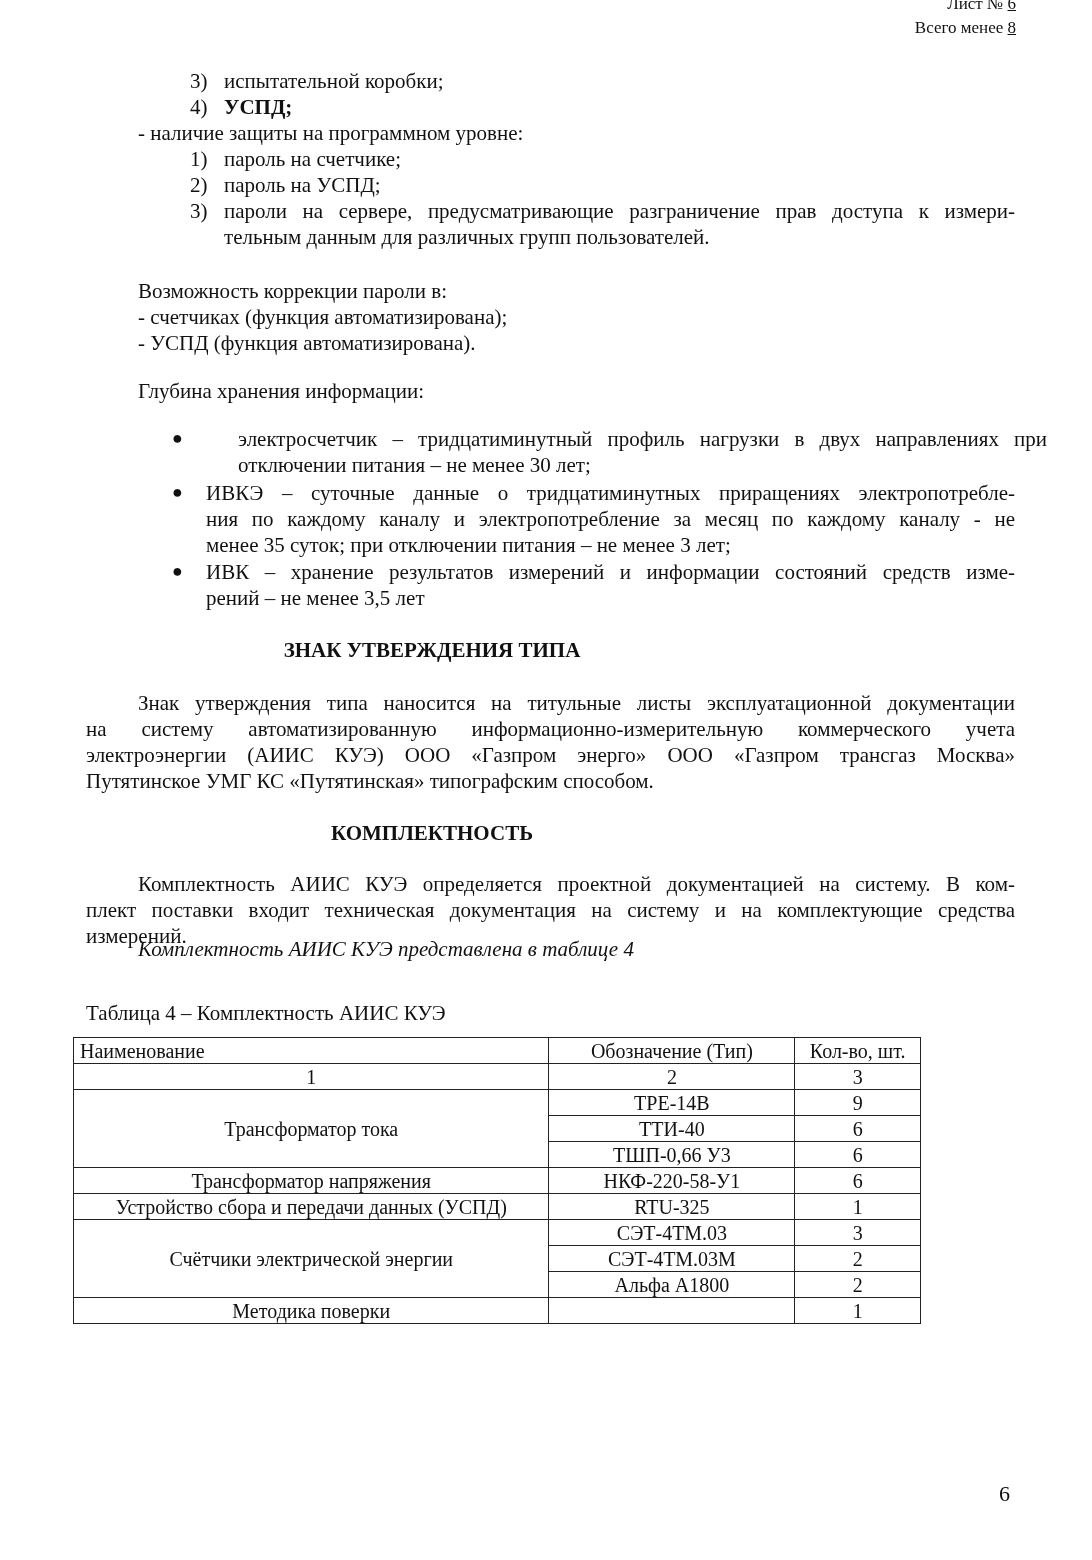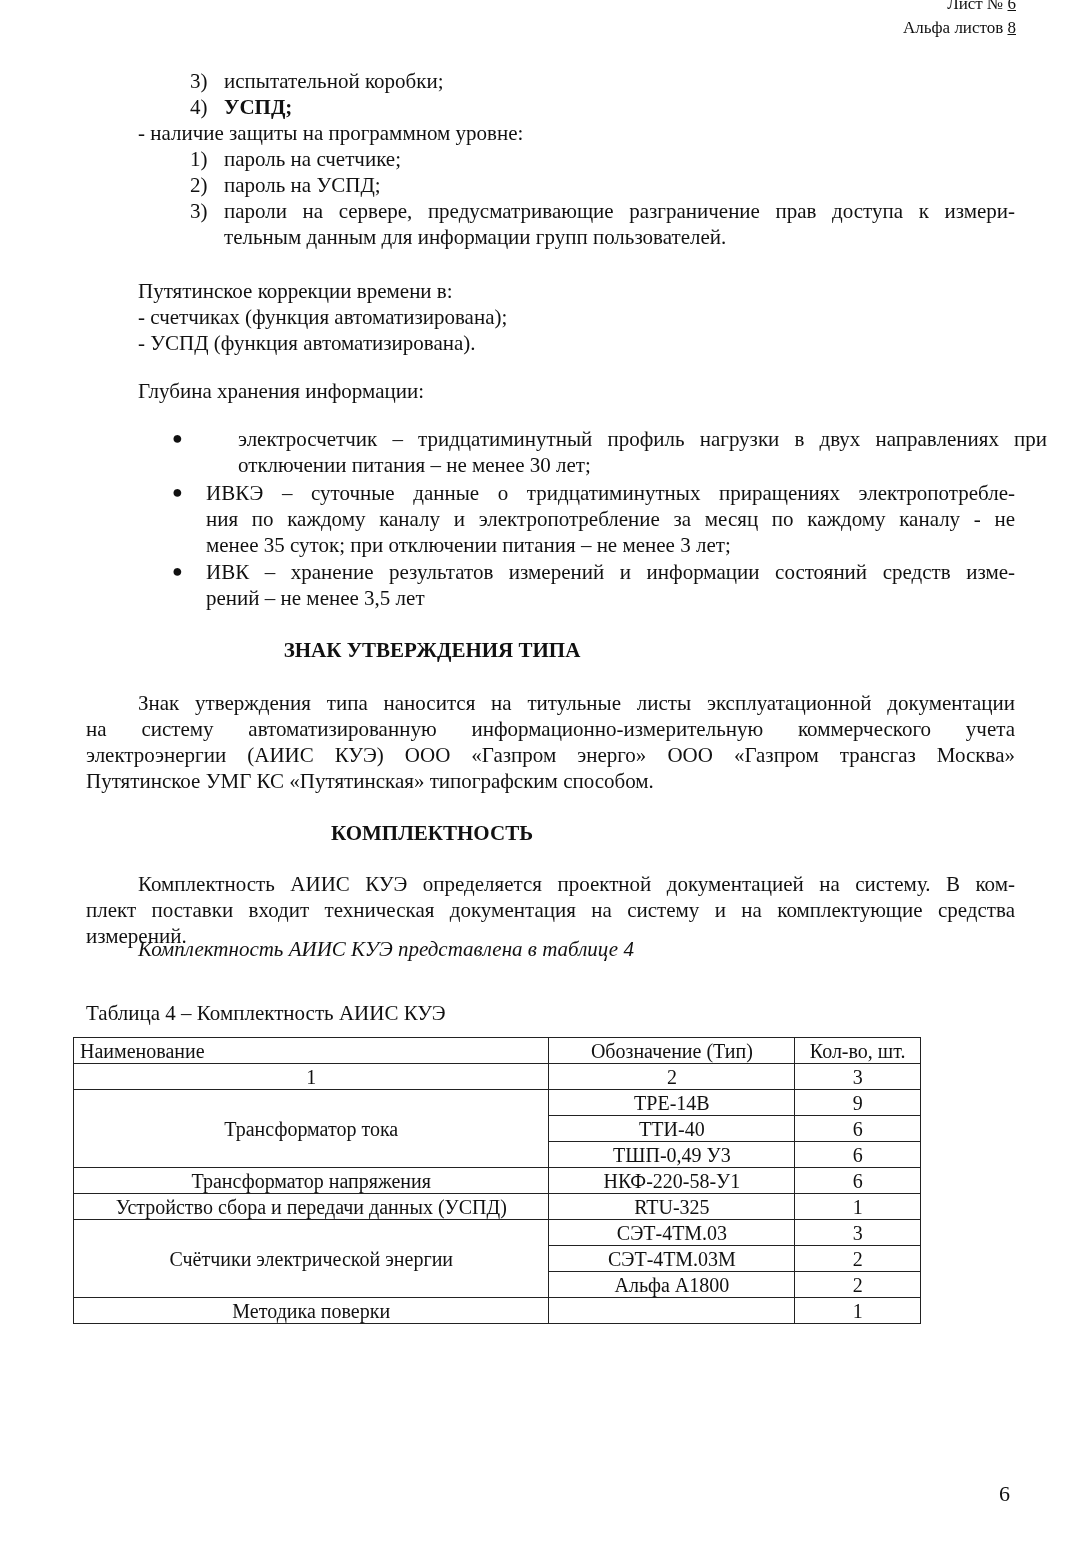--- a/index.html
+++ b/index.html
@@ -29,21 +29,21 @@
   .pagenum { position: absolute; left: 999px; top: 1481px; font-size: 22px; }
 </style>
 </head>
 <body>
 
 <div class="abs hdr" style="top:-6px;">
   <span>Лист №</span>
   <span class="u">6</span>
 </div>
 <div class="abs hdr" style="top:18px;">
-  <span>Альфа листов</span>
+  <span>Всего менее</span>
   <span class="u">8</span>
 </div>
 
 <div class="line" style="left:190px; top:68px;">
   <span>3)</span>
   <span style="position:absolute; left:34px;">испытательной коробки;</span>
 </div>
 <div class="line" style="left:190px; top:94px;">
   <span>4)</span>
   <span style="position:absolute; left:34px;font-weight:bold;">УСПД;</span>
@@ -56,24 +56,24 @@
 </div>
 <div class="line" style="left:190px; top:172px;">
   <span>2)</span>
   <span style="position:absolute; left:34px;">пароль на УСПД;</span>
 </div>
 <div class="line" style="left:190px; top:198px;">
   <span>3)</span>
 </div>
 <div class="justify" style="left:224px; width:791px; top:198px;">
   <span class="ln">пароли на сервере, предусматривающие разграничение прав доступа к измери-</span>
-  <span class="ln last">тельным данным для информации групп пользователей.</span>
+  <span class="ln last">тельным данным для различных групп пользователей.</span>
 </div>
 
-<div class="line" style="left:138px; top:278px;">Путятинское коррекции времени в:</div>
+<div class="line" style="left:138px; top:278px;">Возможность коррекции пароли в:</div>
 <div class="line" style="left:138px; top:304px;">- счетчиках (функция автоматизирована);</div>
 <div class="line" style="left:138px; top:330px;">- УСПД (функция автоматизирована).</div>
 
 <div class="line" style="left:138px; top:378px;">Глубина хранения информации:</div>
 
 <div class="bullet-dot" style="left:172px; top:428px;">●</div>
 <div class="justify" style="left:206px; width:809px; top:426px;margin-left:32px;">
   <span class="ln">электросчетчик – тридцатиминутный профиль нагрузки в двух направлениях  при</span>
   <span class="ln last">отключении питания – не менее 30 лет;</span>
 </div>
@@ -123,21 +123,21 @@
   <tr>
         <td rowspan="3">Трансформатор тока</td>
         <td>ТРЕ-14В</td>
         <td>9</td>
       </tr>
       <tr>
         <td>ТТИ-40</td>
         <td>6</td>
       </tr>
       <tr>
-        <td>ТШП-0,49 У3</td>
+        <td>ТШП-0,66 У3</td>
         <td>6</td>
       </tr>
       <tr>
         <td rowspan="1">Трансформатор напряжения</td>
         <td>НКФ-220-58-У1</td>
         <td>6</td>
       </tr>
       <tr>
         <td rowspan="1">Устройство сбора и передачи данных (УСПД)</td>
         <td>RTU-325</td>

